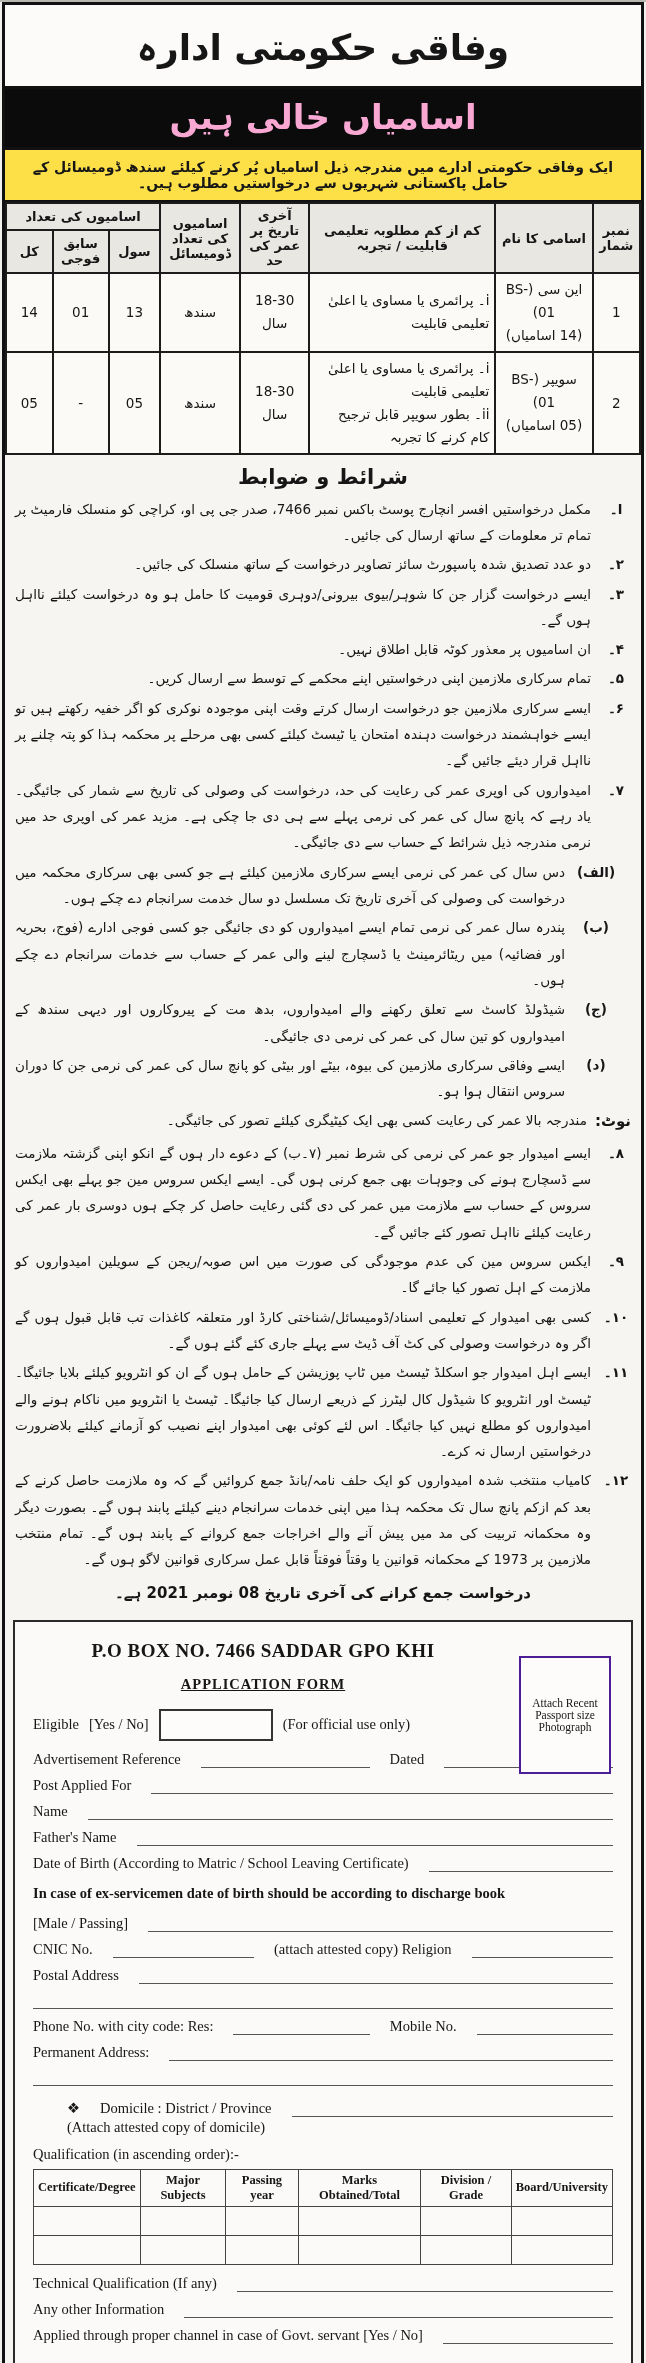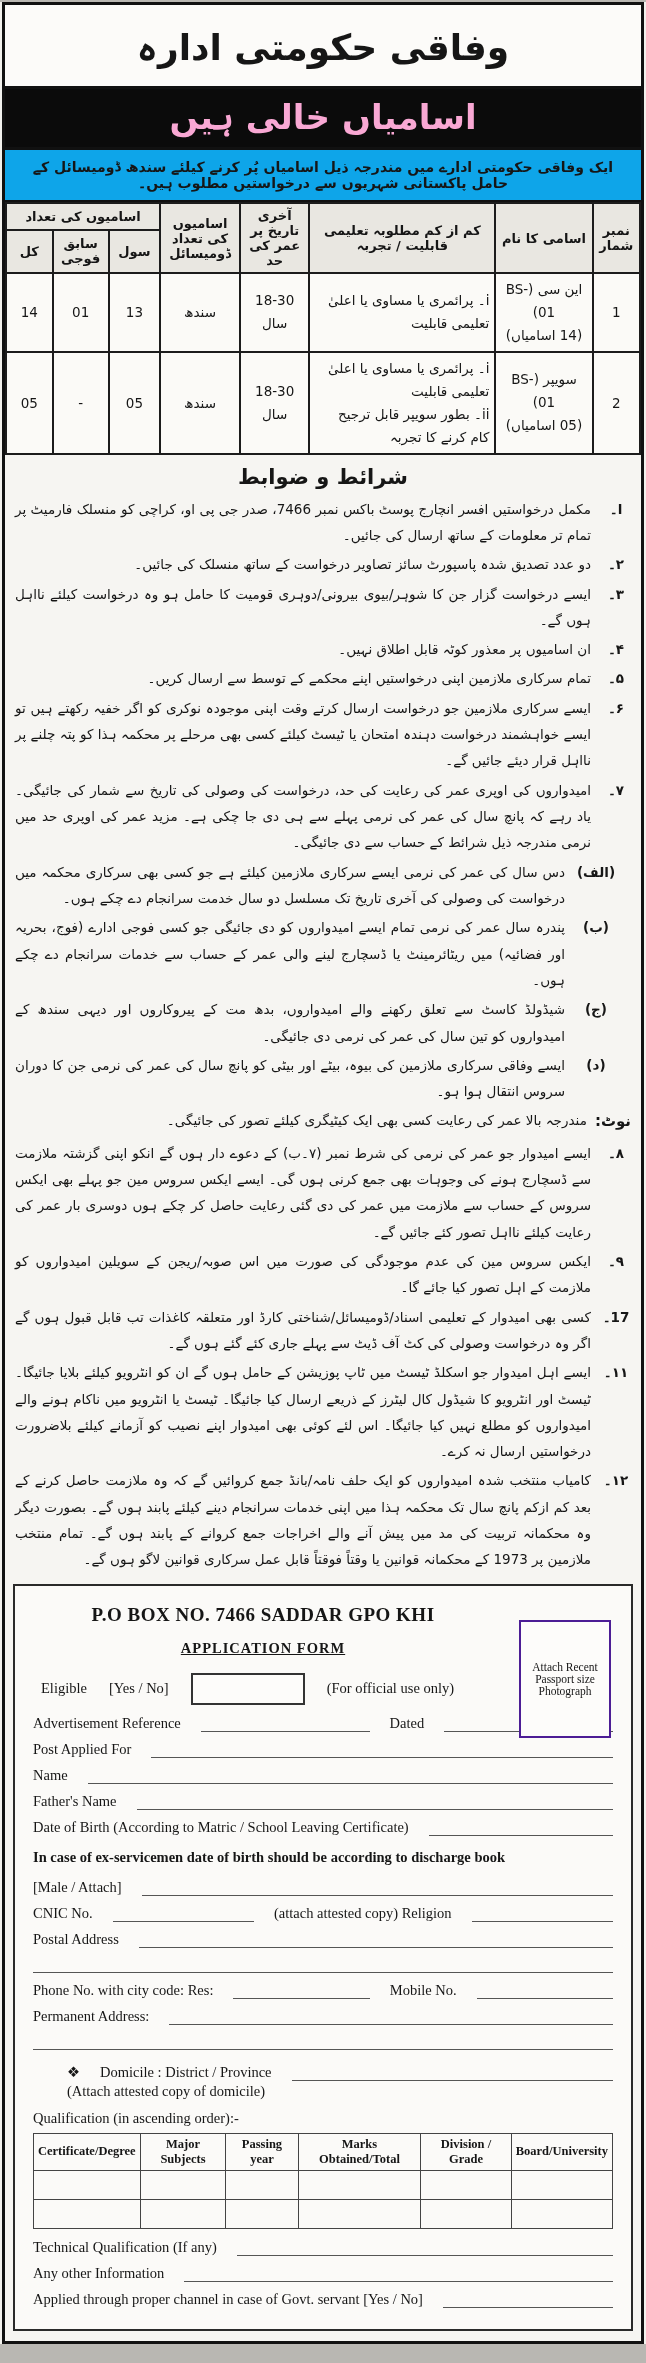--- a/index.html
+++ b/index.html
@@ -3,21 +3,21 @@
 <meta charset="utf-8">
 <style>
   html,body{margin:0;padding:0;background:#b9b7b2;}
   .page{width:646px;margin:0 auto;background:#f2f1ed;font-family:"DejaVu Sans",sans-serif;color:#161616;box-sizing:border-box;position:relative;}
   .ad-frame{border:3px solid #111;margin:2px 2px 0 2px;background:#f6f5f2;}
   
   .dept-header{border-bottom:3px solid #111;text-align:center;padding:22px 10px 18px 10px;background:#fcfbf9;}
   .dept-title{font-size:36px;font-weight:bold;letter-spacing:1px;}
   .vacancy-banner{background:#0b0b0b;color:#f9a8d4;text-align:center;padding:8px 4px 10px 4px;}
   .vacancy-title{font-size:34px;font-weight:bold;}
-  .intro-strip{border-top:3px solid #111;border-bottom:2px solid #111;background:#0ea5e9;padding:9px 12px;font-size:14px;text-align:center;font-weight:600;}
+  .intro-strip{border-top:3px solid #111;border-bottom:2px solid #111;background:#fde047;padding:9px 12px;font-size:14px;text-align:center;font-weight:600;}
   
   table.jobs{width:100%;border-collapse:collapse;background:#fdfcfa;font-size:13.5px;}
   table.jobs th,table.jobs td{border:2px solid #1c1c1c;padding:4px 5px;text-align:center;vertical-align:middle;}
   table.jobs th{background:#e9e7e1;font-weight:700;font-size:13px;}
   table.jobs td{background:#fbfaf7;}
   .cell-line{display:block;line-height:1.7;}
   .qual-cell{text-align:right !important;}
   
   .terms{padding:4px 10px 2px 10px;background:#f6f5f2;}
   .terms-heading{text-align:center;font-size:21px;font-weight:800;padding:6px 0 4px 0;}
@@ -33,21 +33,21 @@
   
   .app-form{border:2px solid #2a2a2a;margin:6px 8px 10px 8px;padding:14px 18px 12px 18px;background:#fbfaf8;font-family:"Liberation Serif",serif;font-size:14.5px;position:relative;}
   .po-title{text-align:center;font-weight:bold;font-size:19px;letter-spacing:.5px;margin:4px 120px 14px 0;}
   .form-title{text-align:center;font-weight:bold;font-size:14.5px;text-decoration:underline;letter-spacing:1px;margin:0 120px 16px 0;}
   .photo-box{position:absolute;top:34px;right:20px;width:92px;height:118px;border:2px solid #4c1d95;display:flex;align-items:center;justify-content:center;text-align:center;font-size:11.5px;padding:4px;box-sizing:border-box;background:#fdfcfa;}
   .f-row{display:flex;align-items:flex-end;gap:20px;margin:9px 0;}
   .f-label{white-space:nowrap;}
   .f-bold{font-weight:bold;}
   .line{flex:1;border-bottom:1.2px solid #555;height:15px;min-width:30px;}
   .eligible-box{width:110px;height:28px;border:2px solid #333;background:#fdfcfa;}
-  .el-row{display:flex;align-items:center;gap:22px;margin:6px 0 10px 8px;max-width:520px;}
+  .el-row{display:flex;align-items:center;gap:10px;margin:6px 0 10px 0;max-width:520px;}
   .domicile-row{margin:14px 0 2px 34px;}
   .domicile-note{margin:0 0 10px 34px;font-weight:normal;}
   table.qual{width:100%;border-collapse:collapse;margin:6px 0 10px 0;font-size:12.5px;}
   table.qual th,table.qual td{border:1.5px solid #444;padding:3px 4px;text-align:center;}
   table.qual td{height:22px;}
   .rtl{direction:rtl;}
   .ltr{direction:ltr;}
 </style>
 </head>
 <body>
@@ -176,32 +176,33 @@
 
       <div class="term-row">
         <span class="term-num">۸۔</span>
         <span class="term-text">ایسے امیدوار جو عمر کی نرمی کی شرط نمبر (۷۔ب) کے دعوے دار ہوں گے انکو اپنی گزشتہ ملازمت سے ڈسچارج ہونے کی وجوہات بھی جمع کرنی ہوں گی۔ ایسے ایکس سروس مین جو پہلے بھی ایکس سروس کے حساب سے ملازمت میں عمر کی دی گئی رعایت حاصل کر چکے ہوں دوسری بار عمر کی رعایت کیلئے نااہل تصور کئے جائیں گے۔</span>
       </div>
       <div class="term-row">
         <span class="term-num">۹۔</span>
         <span class="term-text">ایکس سروس مین کی عدم موجودگی کی صورت میں اس صوبہ/ریجن کے سویلین امیدواروں کو ملازمت کے اہل تصور کیا جائے گا۔</span>
       </div>
       <div class="term-row">
-        <span class="term-num">17۔</span>
+        <span class="term-num">۱۰۔</span>
         <span class="term-text">کسی بھی امیدوار کے تعلیمی اسناد/ڈومیسائل/شناختی کارڈ اور متعلقہ کاغذات تب قابل قبول ہوں گے اگر وہ درخواست وصولی کی کٹ آف ڈیٹ سے پہلے جاری کئے گئے ہوں گے۔</span>
       </div>
       <div class="term-row">
         <span class="term-num">۱۱۔</span>
         <span class="term-text">ایسے اہل امیدوار جو اسکلڈ ٹیسٹ میں ٹاپ پوزیشن کے حامل ہوں گے ان کو انٹرویو کیلئے بلایا جائیگا۔ ٹیسٹ اور انٹرویو کا شیڈول کال لیٹرز کے ذریعے ارسال کیا جائیگا۔ ٹیسٹ یا انٹرویو میں ناکام ہونے والے امیدواروں کو مطلع نہیں کیا جائیگا۔ اس لئے کوئی بھی امیدوار اپنے نصیب کو آزمانے کیلئے بلاضرورت درخواستیں ارسال نہ کرے۔</span>
       </div>
       <div class="term-row">
         <span class="term-num">۱۲۔</span>
         <span class="term-text">کامیاب منتخب شدہ امیدواروں کو ایک حلف نامہ/بانڈ جمع کروائیں گے کہ وہ ملازمت حاصل کرنے کے بعد کم ازکم پانچ سال تک محکمہ ہذا میں اپنی خدمات سرانجام دینے کیلئے پابند ہوں گے۔ بصورت دیگر وہ محکمانہ تربیت کی مد میں پیش آنے والے اخراجات جمع کروانے کے پابند ہوں گے۔ تمام منتخب ملازمین پر 1973 کے محکمانہ قوانین یا وقتاً فوقتاً قابل عمل سرکاری قوانین لاگو ہوں گے۔</span>
       </div>
 
+      <div class="deadline">درخواست جمع کرانے کی آخری تاریخ 08 نومبر 2021 ہے۔</div>
     </div>
 
     <div class="app-form ltr" dir="ltr">
       <div class="photo-box">Attach Recent Passport size Photograph</div>
       <div class="po-title">P.O BOX NO. 7466 SADDAR GPO KHI</div>
       <div class="form-title">APPLICATION FORM</div>
 
       <div class="el-row">
         <span class="f-label">Eligible</span>
         <span class="f-label">[Yes / No]</span>
@@ -228,21 +229,21 @@
         <span class="line"></span>
       </div>
       <div class="f-row">
         <span class="f-label">Date of Birth (According to Matric / School Leaving Certificate)</span>
         <span class="line"></span>
       </div>
       <div class="f-row" style="margin:13px 0;">
         <span class="f-label f-bold">In case of ex-servicemen date of birth should be according to discharge book</span>
       </div>
       <div class="f-row">
-        <span class="f-label">[Male / Attach]</span>
+        <span class="f-label">[Male / Passing]</span>
         <span class="line"></span>
       </div>
       <div class="f-row">
         <span class="f-label">CNIC No.</span>
         <span class="line"></span>
         <span class="f-label">(attach attested copy) Religion</span>
         <span class="line"></span>
       </div>
       <div class="f-row">
         <span class="f-label">Postal Address</span>

